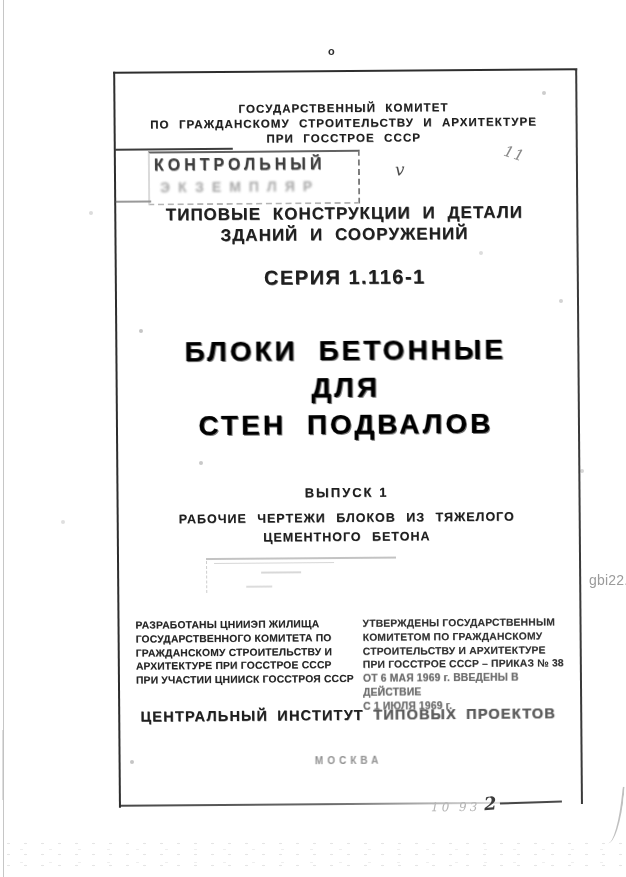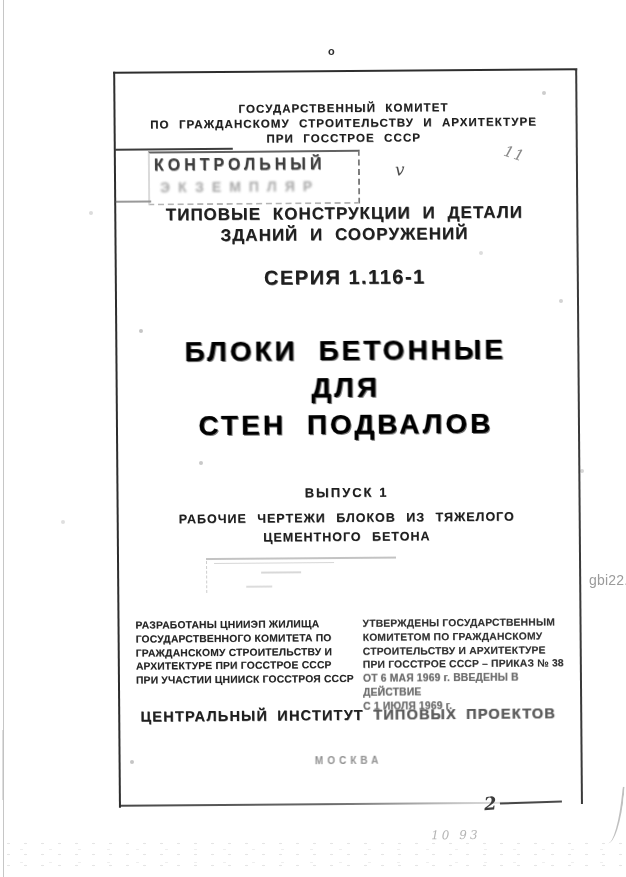--- a/index.html
+++ b/index.html
@@ -67,21 +67,21 @@
   .col-left{left:134px;top:617px;width:230px;color:#262626;}
   .col-right{left:361px;top:617px;width:215px;color:#333;}
   .col-right .faded-line{color:#6e6e6e;filter:blur(.3px);}
 
   .publisher{left:116px;top:707px;width:460px;font-size:14.5px;font-weight:800;
              letter-spacing:1.2px;word-spacing:4px;text-shadow:.5px .5px 0 rgba(25,25,25,.55);}
   .pub-fade{color:#5a5a5a;filter:blur(.35px);}
   .city{left:116px;top:755px;width:460px;font-size:10px;font-weight:bold;letter-spacing:4px;
         color:#909090;filter:blur(.4px);}
 
-  .hand-1093{left:428px;top:801px;font-size:12px;color:#b5b5b5;letter-spacing:3px;margin-top:28px;}
+  .hand-1093{left:428px;top:801px;font-size:12px;color:#b5b5b5;letter-spacing:3px;}
   .hand-2{left:481px;top:794px;font-size:18px;font-weight:bold;color:#3c3c3c;transform:rotate(-4deg);}
   .hand-tail{left:497px;top:803px;width:62px;height:2px;background:rgba(30,30,30,.8);transform:rotate(-1.5deg);}
   .pen-curve{left:603px;top:788px;width:14px;height:58px;border-right:2px solid rgba(150,150,150,.6);
              border-radius:0 0 70% 0 / 0 0 90% 0;transform:rotate(6deg);}
 
   .watermark{left:589px;top:572px;font-size:14px;color:#9b9b9b;letter-spacing:.2px;}
 
   .speckles{left:0;top:0;width:2px;height:2px;background:transparent;border-radius:50%;
             box-shadow:140px 330px 0 1px rgba(90,90,90,.35), 543px 92px 0 1px rgba(90,90,90,.3),
                        560px 300px 0 1px rgba(110,110,110,.3), 200px 462px 0 1px rgba(100,100,100,.35),

